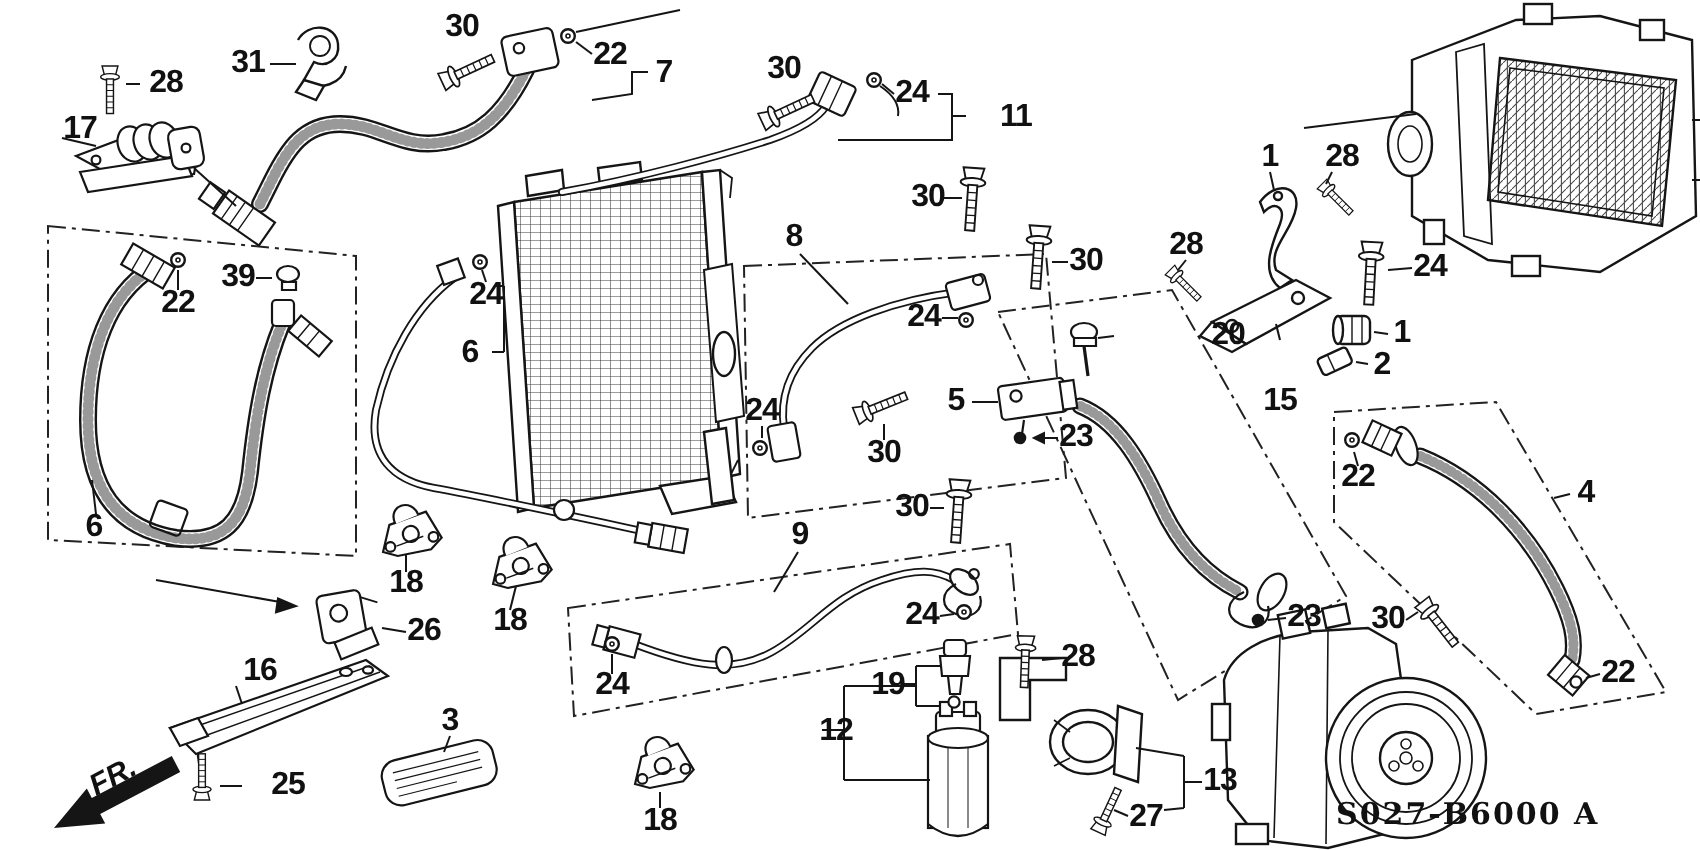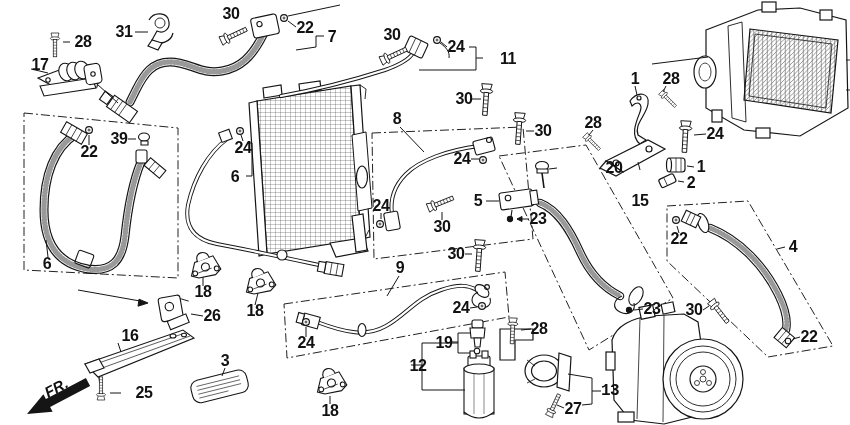--- a/index.html
+++ b/index.html
@@ -455,23 +455,24 @@
       <span class="callout" style="left: 255px; top: 311px;">18</span>
       <span class="callout" style="left: 212px; top: 316px;">26</span>
       <span class="callout" style="left: 130px; top: 336px;">16</span>
       <span class="callout" style="left: 144px; top: 393px; text-align: center;">25</span>
       <span class="callout" style="left: 225px; top: 361px;">3</span>
       <span class="callout" style="left: 306px; top: 343px;">24</span>
       <span class="callout" style="left: 402px; top: 366px; margin-left: 16px;">12</span>
       <span class="callout" style="left: 444px; top: 343px;">19</span>
       <span class="callout" style="left: 461px; top: 308px;">24</span>
       <span class="callout" style="left: 539px; top: 329px;">28</span>
-      <span class="callout" style="left: 610px; top: 391px; font-family: Liberation Mono, monospace;">13</span>
+      <span class="callout" style="left: 610px; top: 391px;">13</span>
       <span class="callout" style="left: 573px; top: 409px;">27</span>
       <span class="callout" style="left: 330px; top: 411px;">18</span>
       <span class="callout" style="left: 652px; top: 309px;">23</span>
       <span class="callout" style="left: 694px; top: 310px;">30</span>
       <span class="callout" style="left: 809px; top: 337px;">22</span>
       <span class="callout" style="left: 793px; top: 247px;">4</span>
       <span class="callout" style="left: 679px; top: 239px;">22</span>
     </div>
 
+<div class="code">S027-B6000 A</div>
 </div>
 
 </body></html>

